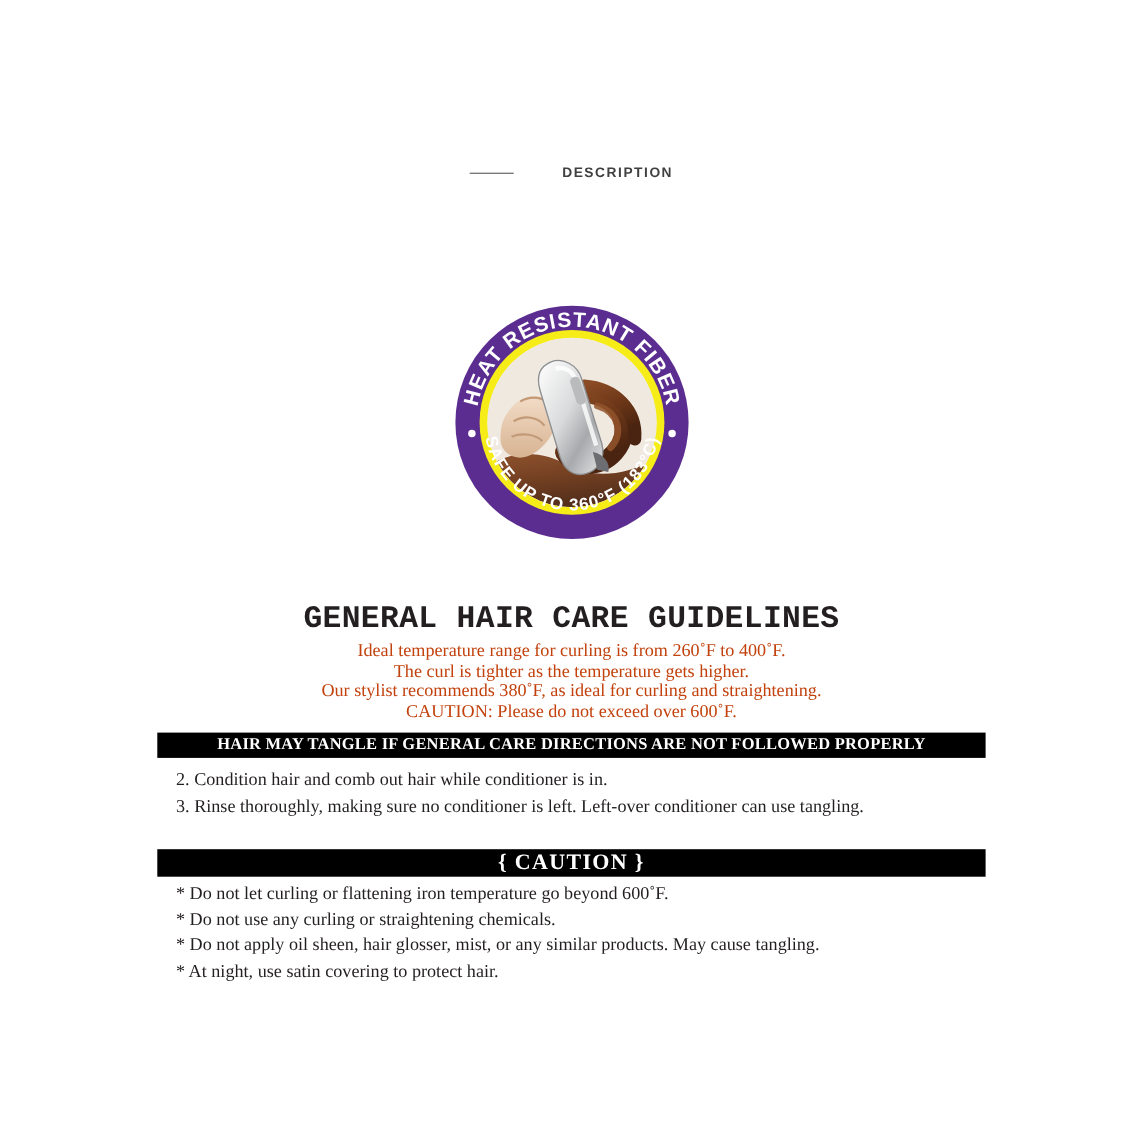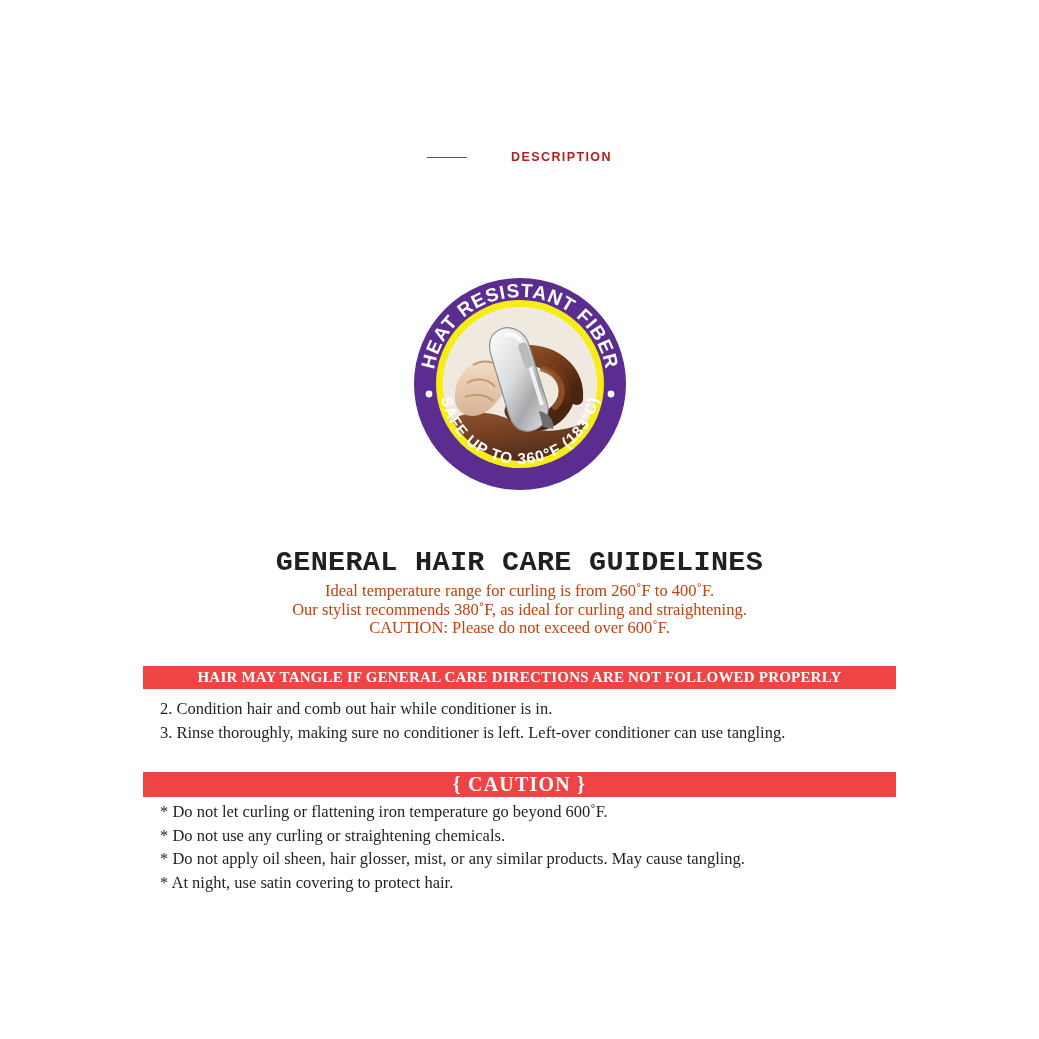--- a/index.html
+++ b/index.html
@@ -30,21 +30,21 @@
   .desc-rule {
     width: 40px;
     height: 1px;
     background: #58595b;
   }
   .desc-label {
     font-family: "Liberation Sans", sans-serif;
     font-size: 12.5px;
     font-weight: bold;
     letter-spacing: 1.4px;
-    color: #b91c1c;
+    color: #404040;
   }
 
   
   .badge-wrap {
     position: absolute;
     top: 278px;
     left: 0;
     width: 100%;
     display: flex;
     justify-content: center;
@@ -118,21 +118,21 @@
     line-height: 18.5px;
     color: #c2410c;
   }
   .guidelines .gl-line { margin-top: 3px; }
 
   
   .band {
     position: absolute;
     left: 143px;
     width: 753px;
-    background: #ef4444;
+    background: #000000;
     color: #ffffff;
     text-align: center;
   }
   .band-tangle {
     top: 666px;
     height: 23px;
     line-height: 23px;
     font-size: 15px;
     font-weight: bold;
     letter-spacing: 0.2px;
@@ -231,20 +231,21 @@
       </text>
       <circle cx="15" cy="116" r="3.4" fill="#ffffff"></circle>
       <circle cx="197" cy="116" r="3.4" fill="#ffffff"></circle>
     </svg>
   </div>
 </div>
 
 <div class="guidelines">
   <h1>GENERAL HAIR CARE GUIDELINES</h1>
   <p class="gl-line">Ideal temperature range for curling is from 260˚F to 400˚F.</p>
+  <p>The curl is tighter as the temperature gets higher.</p>
   <p>Our stylist recommends 380˚F, as ideal for curling and straightening.</p>
   <p>CAUTION: Please do not exceed over 600˚F.</p>
 </div>
 
 <div class="band band-tangle">HAIR MAY TANGLE IF GENERAL CARE DIRECTIONS ARE NOT FOLLOWED PROPERLY</div>
 
 <div class="list list-care">
   <div class="list-item">2. Condition hair and comb out hair while conditioner is in.</div>
   <div class="list-item">3. Rinse thoroughly, making sure no conditioner is left. Left-over conditioner can use tangling.</div>
 </div>

